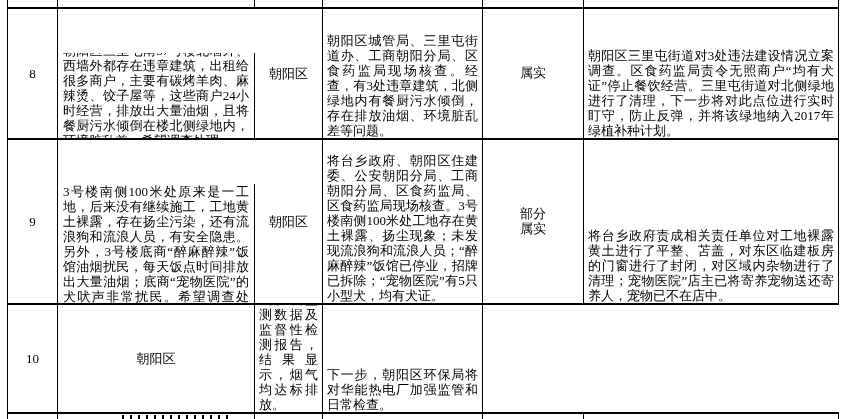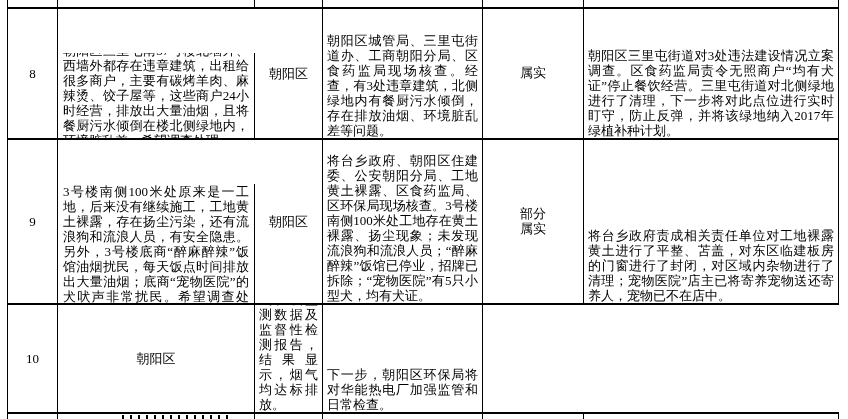--- a/index.html
+++ b/index.html
@@ -78,21 +78,21 @@
     <div class="c cn">
       <div>9</div>
     </div>
     <div class="c ct">
       <div class="txt">朝阳区酒仙桥丽都壹号小区内、3号楼南侧100米处原来是一工地，后来没有继续施工，工地黄土裸露，存在扬尘污染，还有流浪狗和流浪人员，有安全隐患。另外，3号楼底商“醉麻醉辣”饭馆油烟扰民，每天饭点时间排放出大量油烟；底商“宠物医院”的犬吠声非常扰民。希望调查处理。</div>
     </div>
     <div class="c cn">
       <div>朝阳区</div>
     </div>
     <div class="c ct4">
-      <div class="txt">将台乡政府、朝阳区住建委、公安朝阳分局、工地黄土裸露、区食药监局、区环保局现场核查。3号楼南侧100米处工地存在黄土裸露、扬尘现象；未发现流浪狗和流浪人员；“醉麻醉辣”饭馆已停业，招牌已拆除；“宠物医院”有5只小型犬，均有犬证。</div>
+      <div class="txt">将台乡政府、朝阳区住建委、公安朝阳分局、工商朝阳分局、区食药监局、区食药监局现场核查。3号楼南侧100米处工地存在黄土裸露、扬尘现象；未发现流浪狗和流浪人员；“醉麻醉辣”饭馆已停业，招牌已拆除；“宠物医院”有5只小型犬，均有犬证。</div>
     </div>
     <div class="c cn">
       <div class="pre">部分
 属实</div>
     </div>
     <div class="c ct4">
       <div class="txt">将台乡政府责成相关责任单位对工地裸露黄土进行了平整、苫盖，对东区临建板房的门窗进行了封闭，对区域内杂物进行了清理；宠物医院”店主已将寄养宠物送还寄养人，宠物已不在店中。</div>
     </div>
   </div>
 

